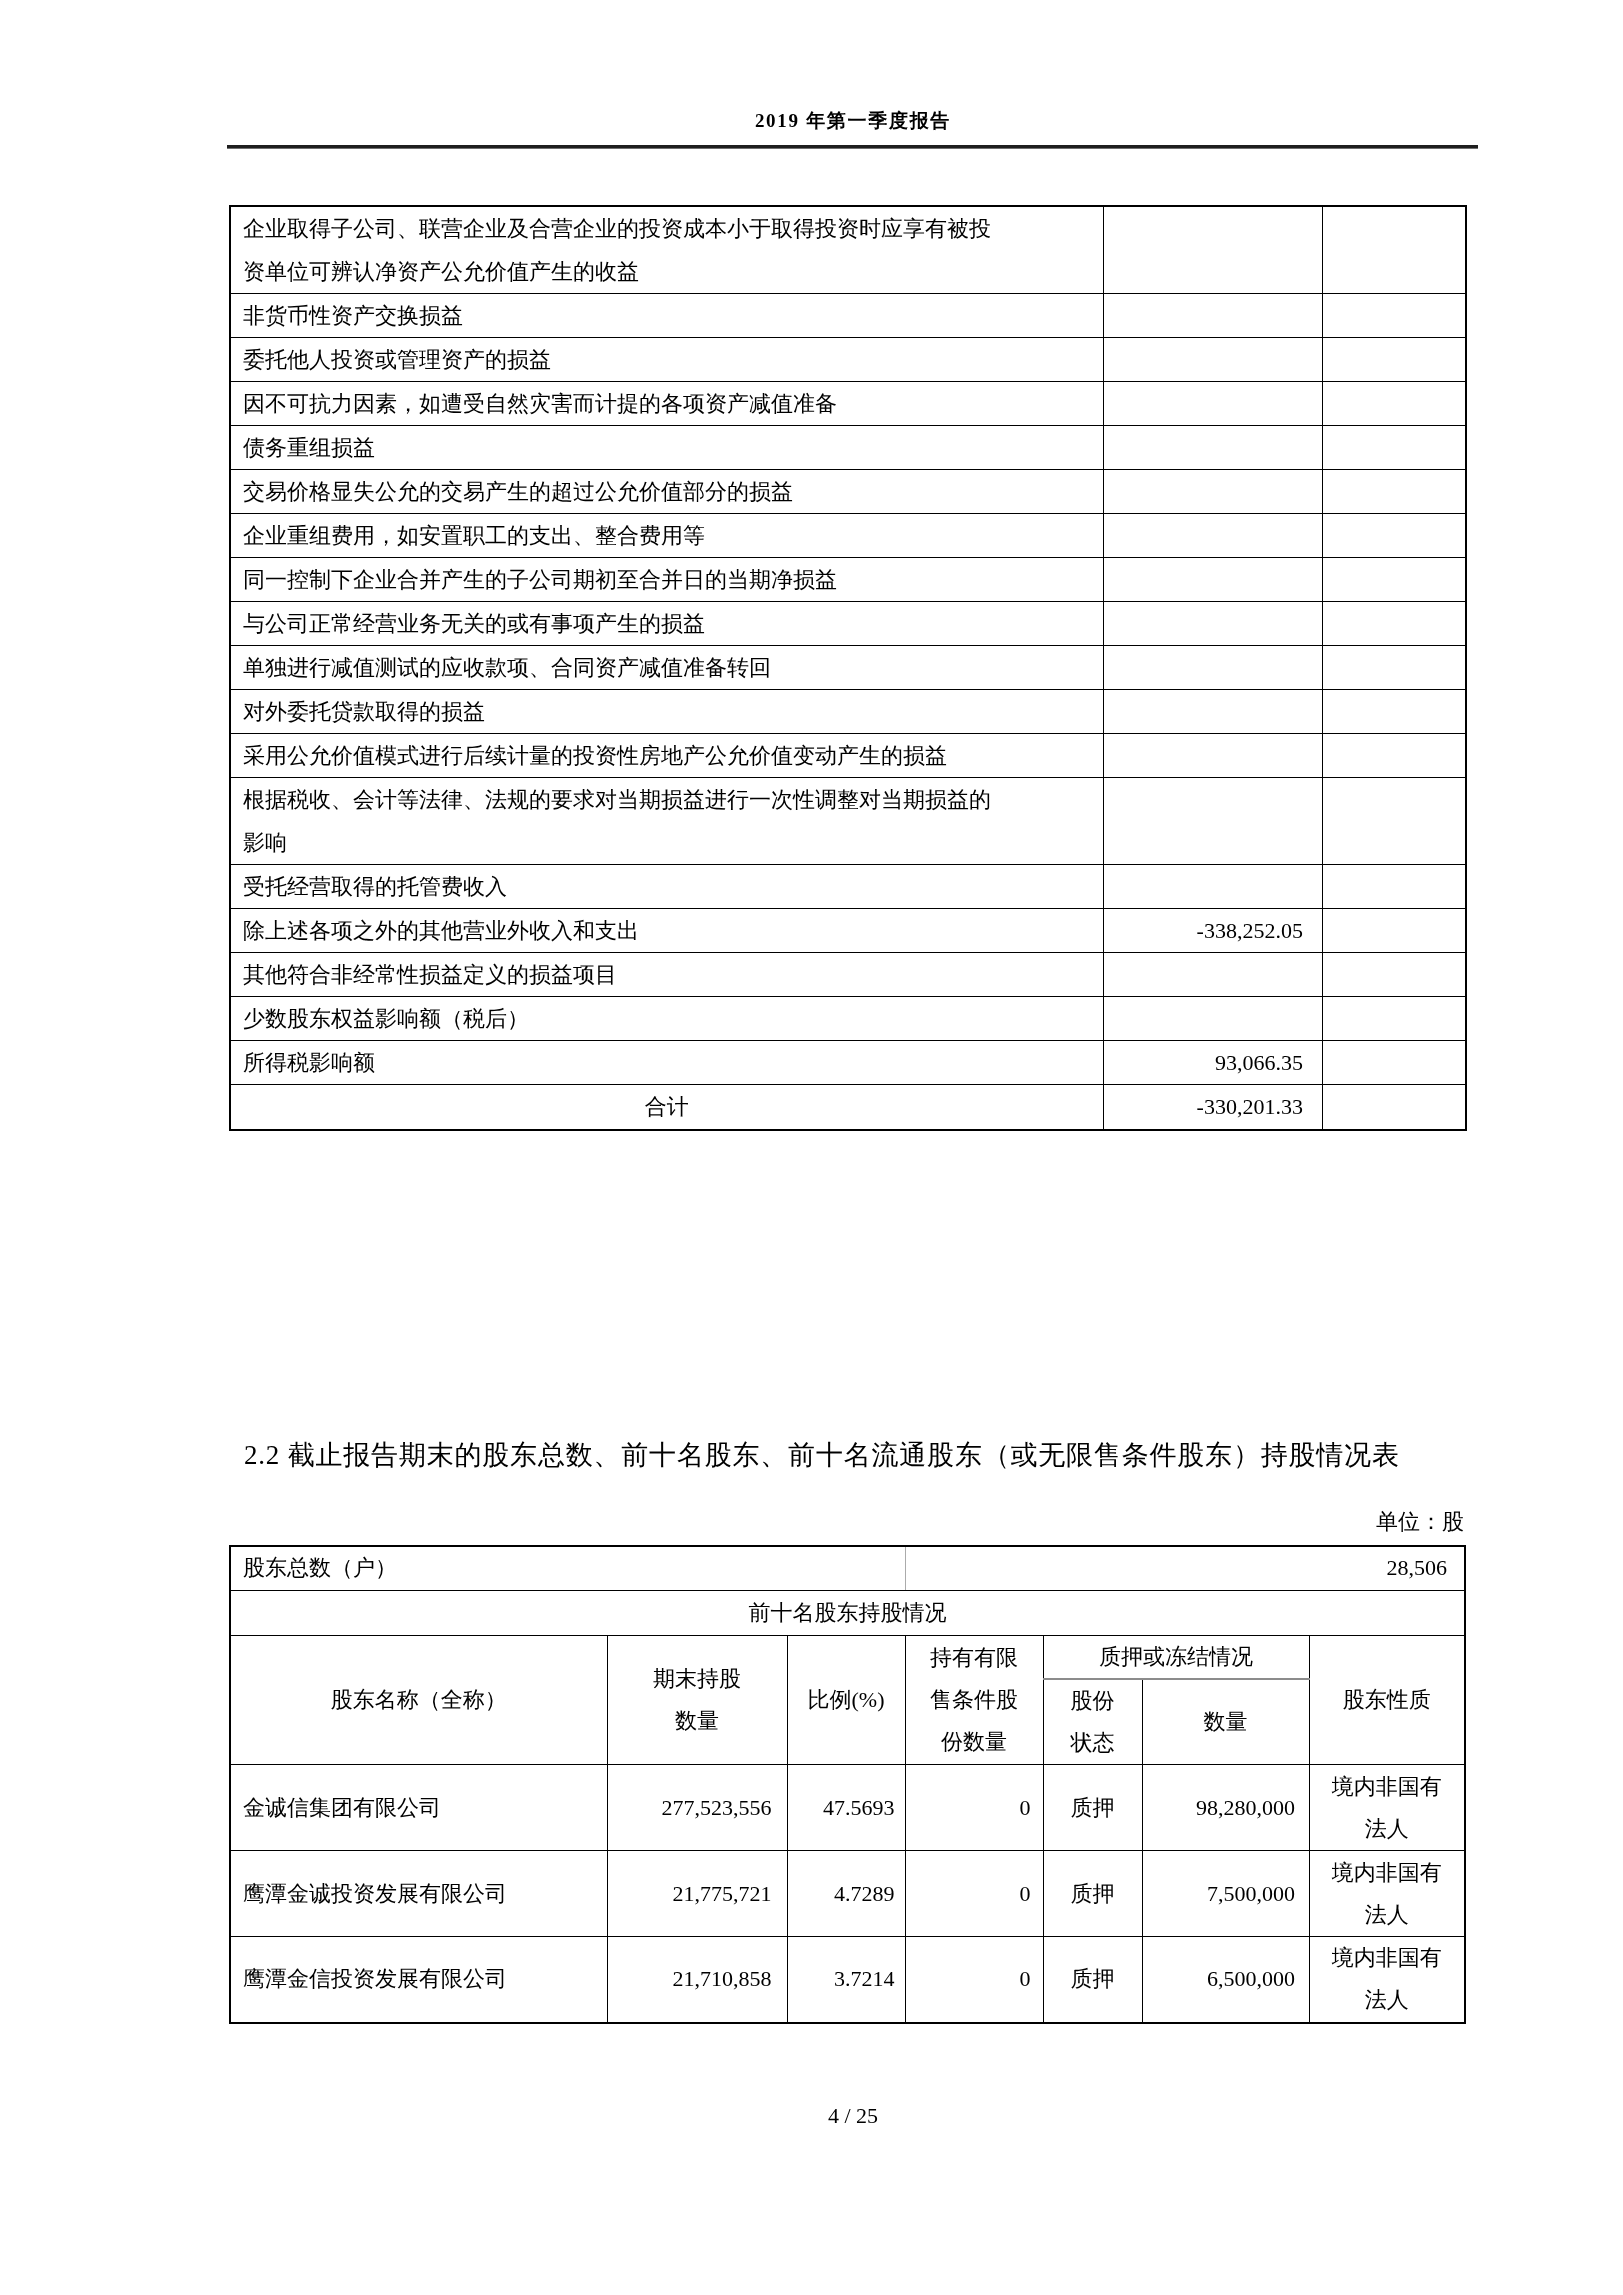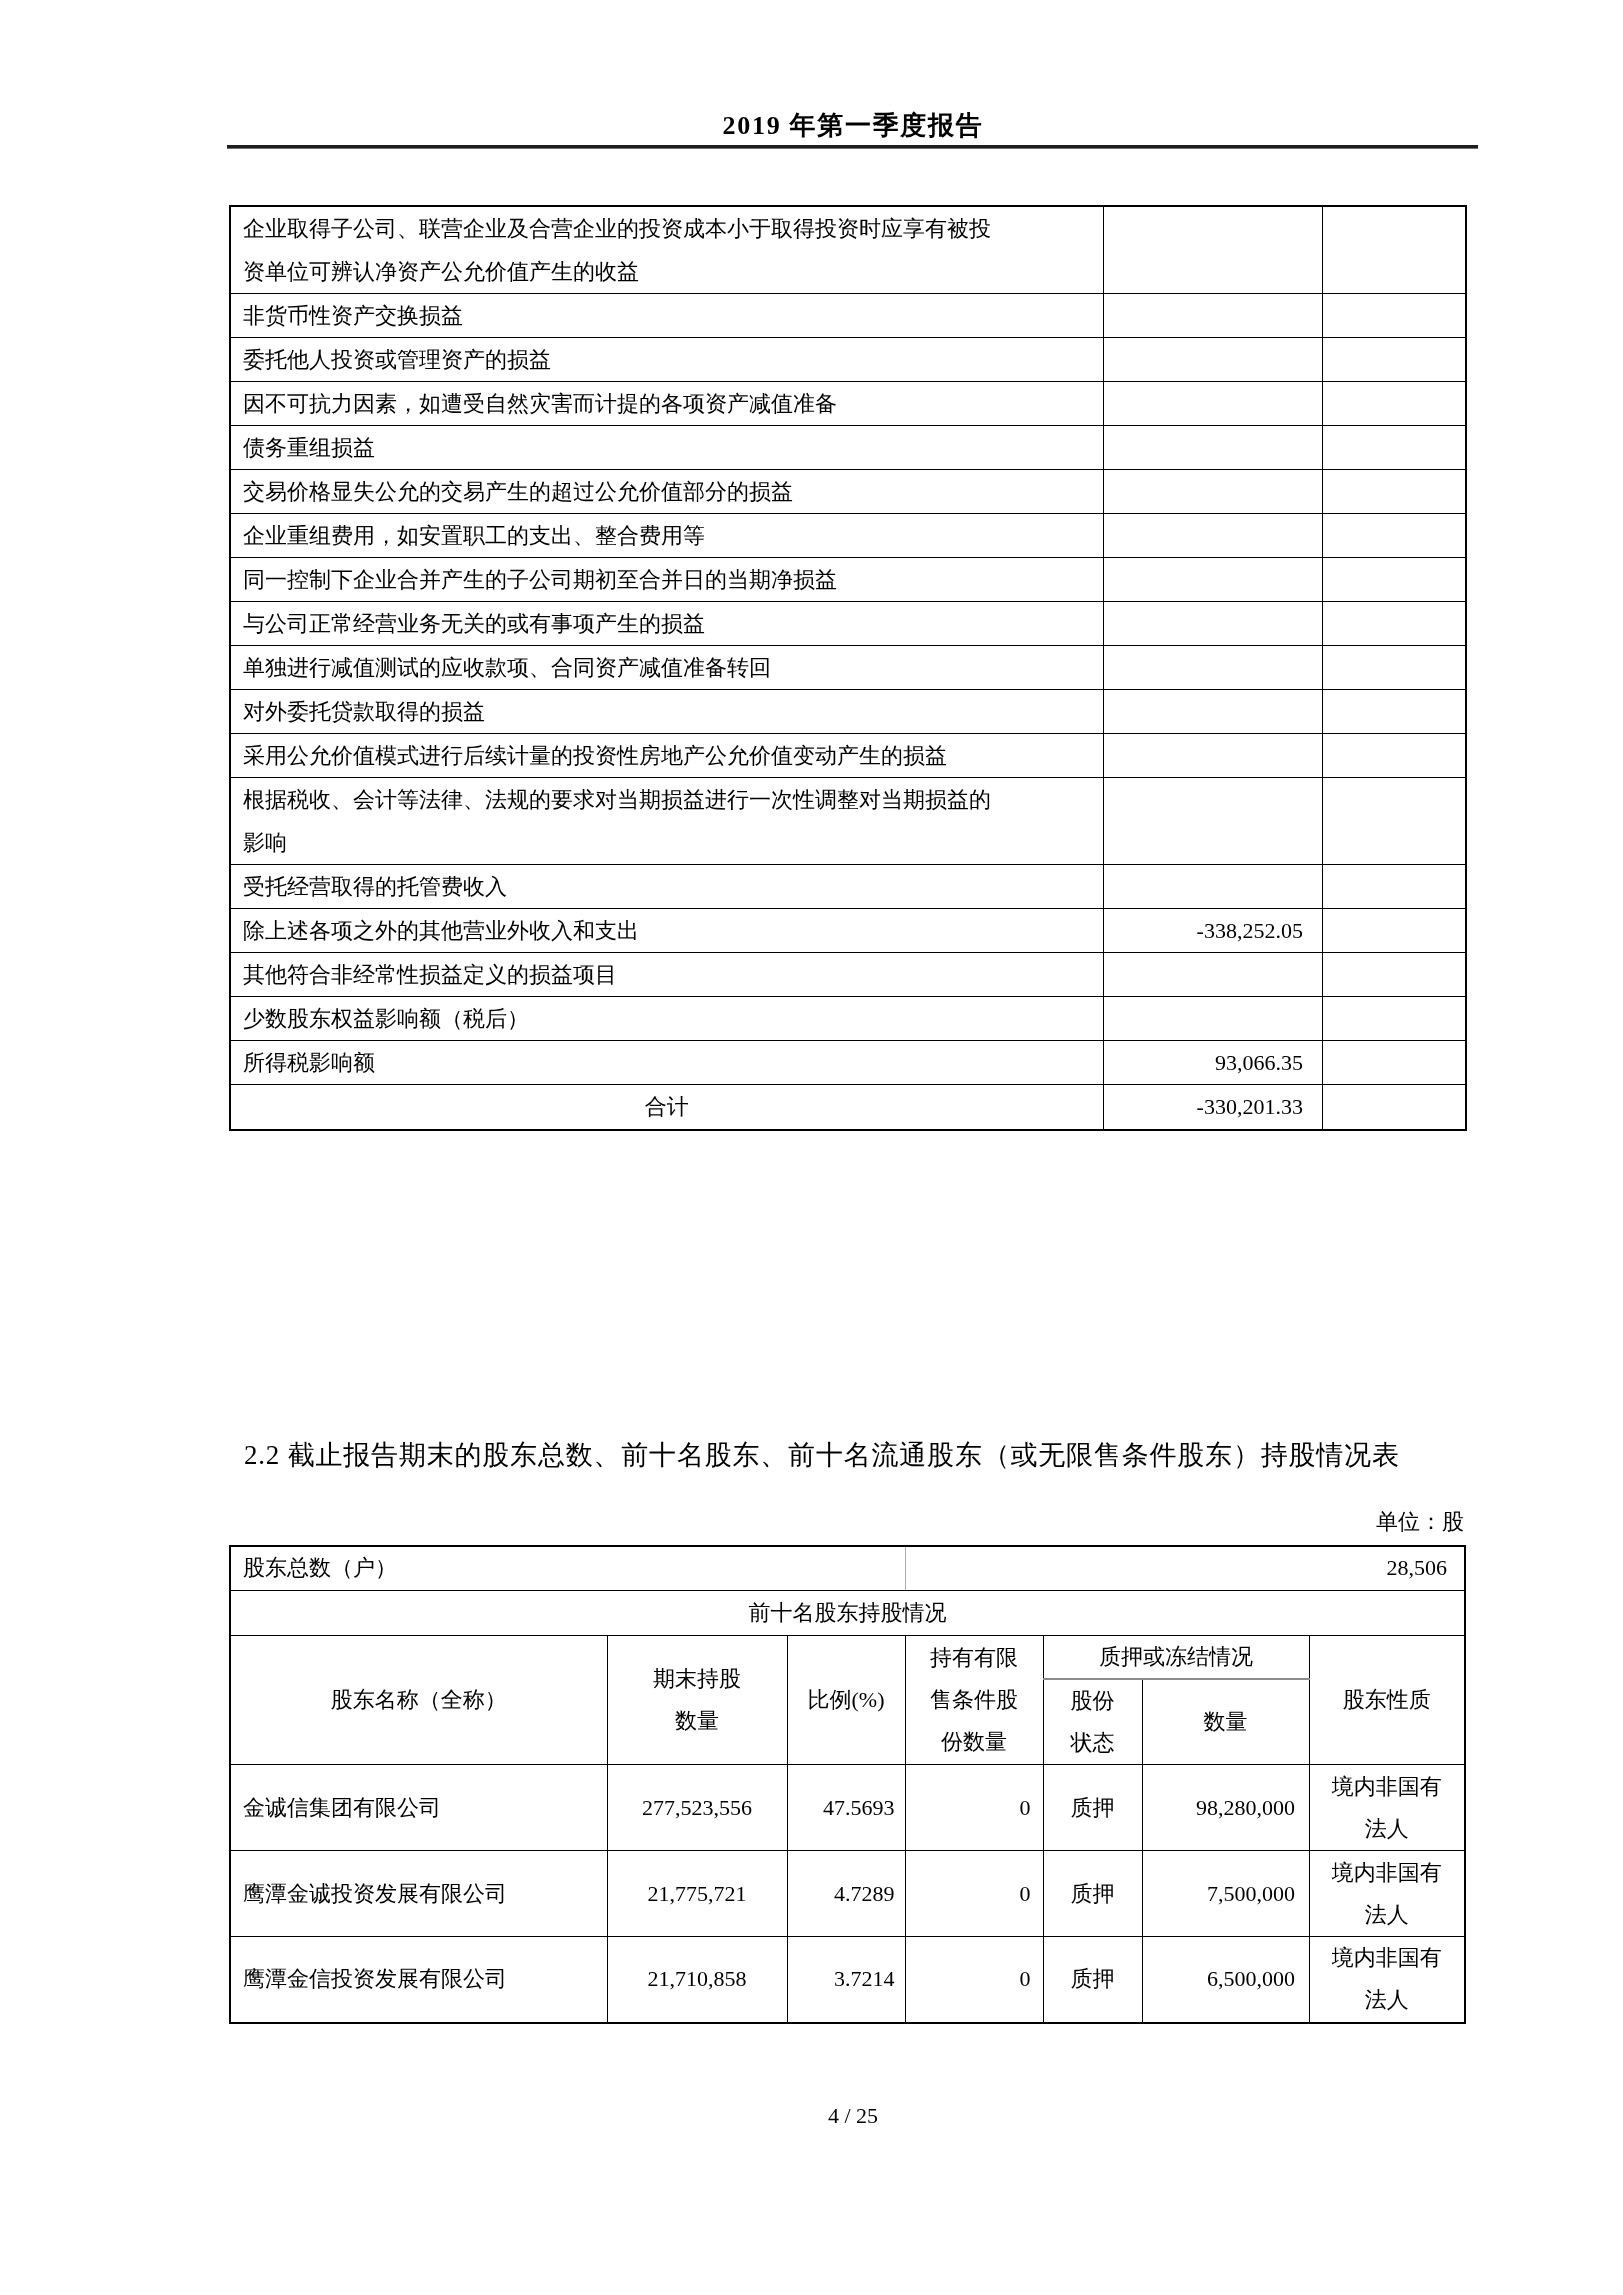--- a/index.html
+++ b/index.html
@@ -3,21 +3,21 @@
 <meta charset="utf-8">
 <style>
   html,body{margin:0;padding:0;background:#e8e8e8;}
   .page{
     position:relative;width:1623px;height:2295px;background:#ffffff;
     font-family:"Liberation Serif","DejaVu Serif",serif;color:#000;
     margin:0 auto;overflow:hidden;
   }
   .title{
     position:absolute;left:228px;top:108px;width:1250px;
-    text-align:center;font-size:26px;font-weight:bold;letter-spacing:1.7px;
+    text-align:center;font-size:19px;font-weight:bold;letter-spacing:1.7px;
   }
   .rule{
     position:absolute;left:227px;top:145px;width:1251px;height:3.4px;
     background:#1e1e1e;border-bottom:0.8px solid #6f6f6f;
   }
   table{border-collapse:collapse;table-layout:fixed;}
   .t1{
     position:absolute;left:229px;top:205px;width:1235px;
     font-size:22px;border:2.5px solid #000;
   }
@@ -43,21 +43,21 @@
   }
   .t2 tr.r-total{height:44px;}
   .t2 tr.r-sub{height:45px;}
   .t2 tr.r-h1{height:43px;}
   .t2 tr.r-h2{height:86px;}
   .t2 tr.r-data{height:86px;}
   .t2 td.total-label{text-align:left;padding:0 12px;border-right:0.8px solid #ababab;}
   .t2 td.total-value{text-align:right;padding:0 17px;border-left:0.8px solid #ababab;}
   .t2 td.pledge-group{border-bottom:2.5px solid #8c8c8c;}
   .t2 td.name{text-align:left;padding:0 12px;white-space:nowrap;}
-  .t2 td.num{text-align:center;padding:15px 15px;white-space:nowrap;}
+  .t2 td.num{text-align:right;padding:15px 15px;white-space:nowrap;}
   .t2 td.ratio{text-align:right;padding:0 10px;white-space:nowrap;}
   .t2 td.restricted{text-align:right;padding:0 12px;white-space:nowrap;}
   .t2 td.qty{text-align:right;padding:0 13.5px;white-space:nowrap;}
   .t2 td.nature{padding:0 3px;}
   .h22{
     position:absolute;left:244px;top:1437px;width:1234px;
     font-size:27px;letter-spacing:0.8px;
   }
   .unit{
     position:absolute;left:1055px;top:1507px;width:409px;

